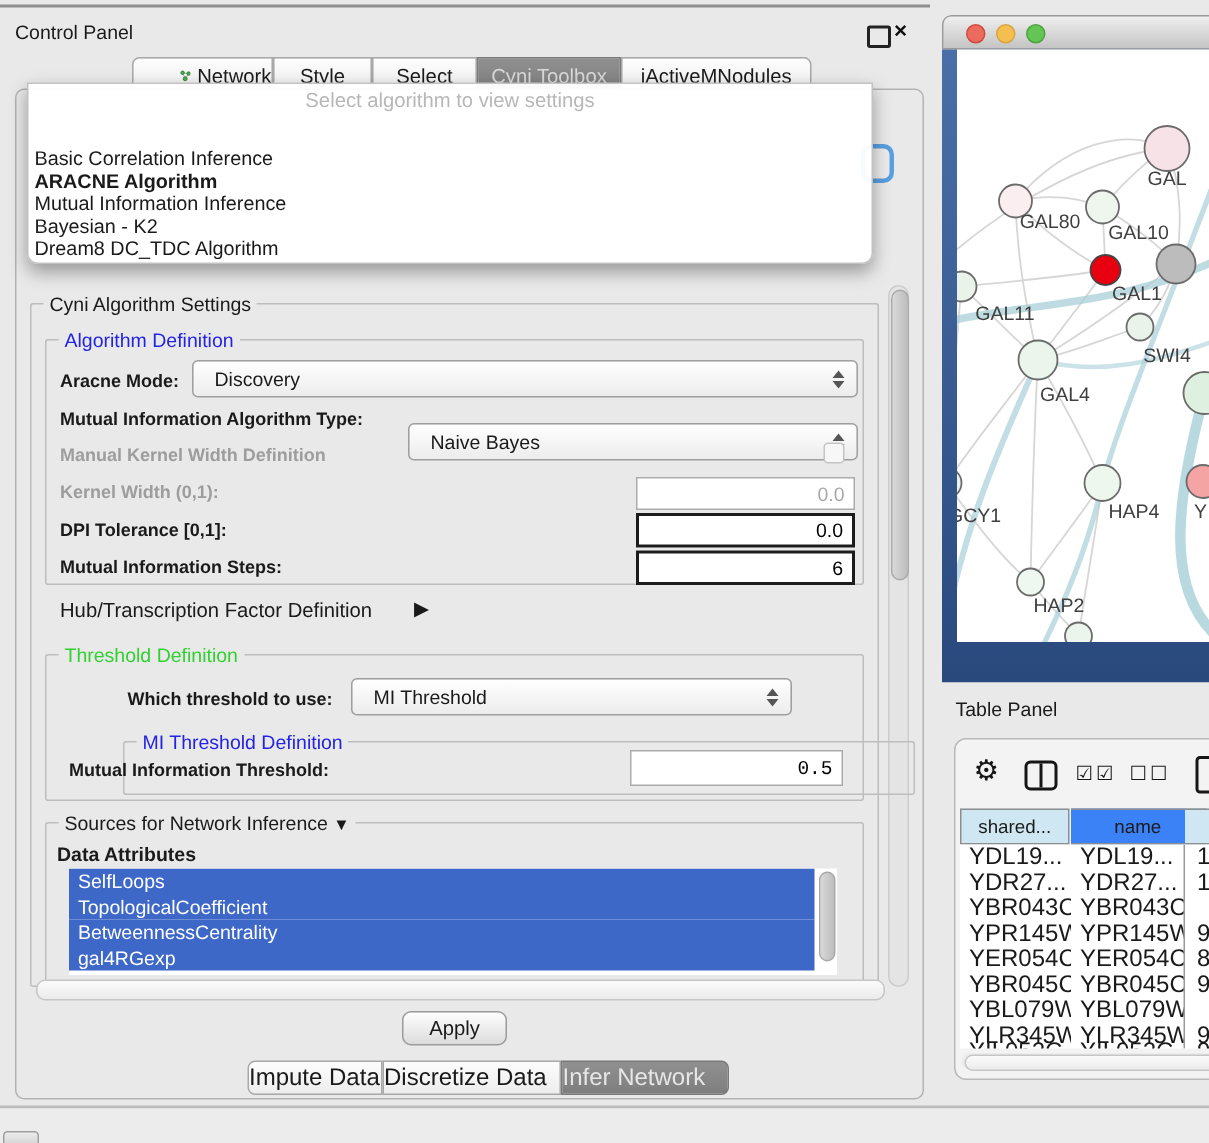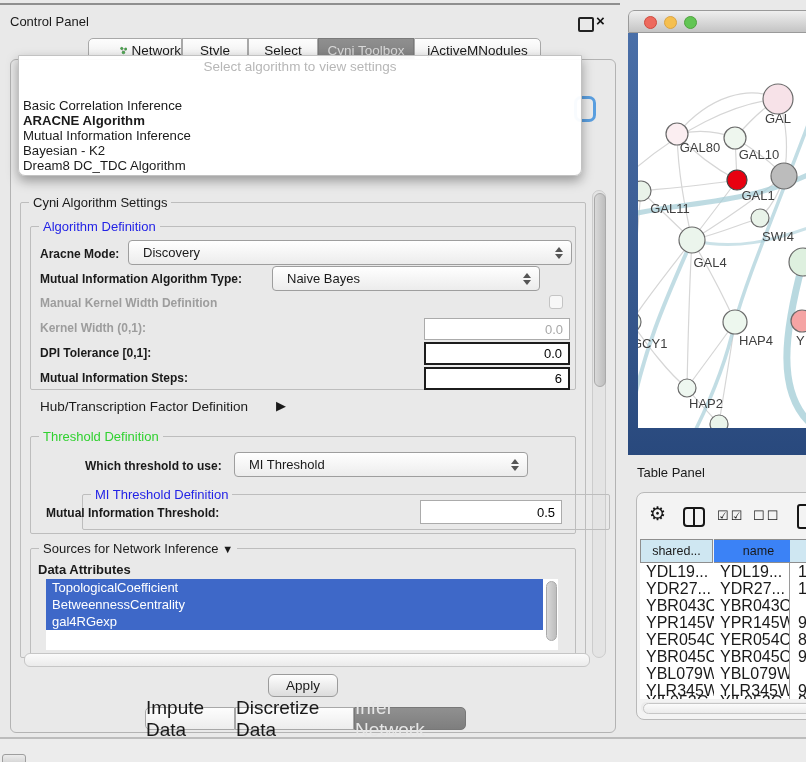--- a/index.html
+++ b/index.html
@@ -46,21 +46,21 @@
   .attr-list{left:46px;top:579px;width:512px;height:71px;background:#fff;overflow:hidden;}
   .attr-item{height:17px;line-height:17px;padding-left:6px;background:#3e68c8;color:#fff;
              font-size:13px;width:497px;box-sizing:border-box;}
   .vthumb{background:linear-gradient(90deg,#d9d9d9,#bdbdbd);border:1px solid #a9a9a9;border-radius:6px;}
   .hscroll{border:1px solid #c6c6c6;border-radius:6px;background:linear-gradient(#fbfbfb,#ebebeb);}
 
   .btn{border:1px solid #9b9b9b;border-radius:6px;background:linear-gradient(#fefefe,#dcdcdc);
        display:flex;align-items:center;justify-content:center;font-size:13.5px;box-sizing:border-box;}
 
   .btab{top:707px;height:23px;border:1px solid #a8a8a8;background:linear-gradient(#fdfdfd,#ededed);
-        display:flex;align-items:center;justify-content:flex-start;font-size:19px;box-sizing:border-box;font-weight:bold;}
+        display:flex;align-items:center;justify-content:flex-start;font-size:16px;box-sizing:border-box;font-weight:bold;margin-left:20px;}
   .btab.sel{background:linear-gradient(#909090,#7e7e7e);color:#e6e6e6;border-color:#787878;font-weight:bold;}
   .btab.first{border-radius:5px 0 0 5px;}
   .btab.last{border-radius:0 5px 5px 0;}
 
   
   .dropdown{left:18px;top:55px;width:562px;height:119px;background:rgba(255,255,255,0.96);
             border:1px solid #c2c2c2;border-radius:0 0 7px 7px;box-shadow:0 5px 12px rgba(0,0,0,0.35);z-index:50;}
   .dd-hint{top:3px;left:0;width:100%;text-align:center;color:#b7b7b7;font-size:13.5px;}
   .dd-item{left:4px;width:550px;height:15px;line-height:15px;font-size:13.2px;white-space:nowrap;}
   .focus-sliver{left:574px;top:96px;width:22px;height:26px;border:3px solid #5a9fe0;border-radius:7px;
@@ -139,21 +139,21 @@
 
   <div class="abs fs" style="left:30px;top:226px;width:546px;height:164px;">
     <span class="legend" style="color:#2323e6;">Algorithm Definition</span>
   </div>
   <span class="abs b" style="left:40px;top:247px;">Aracne Mode:</span>
   <div class="abs combo" style="left:128px;top:240px;width:444px;height:25px;">
     <span>Discovery</span>
     <span class="stp"></span>
   </div>
   <span class="abs b" style="left:40px;top:272px;">Mutual Information Algorithm Type:</span>
-  <div class="abs combo" style="left:272px;top:266px;width:268px;height:25px;">
+  <div class="abs combo" style="left:272px;top:282px;width:300px;height:25px;">
     <span>Naive Bayes</span>
     <span class="stp"></span>
   </div>
   <span class="abs b dis" style="left:40px;top:296px;">Manual Kernel Width Definition</span>
   <div class="abs chk" style="left:549px;top:295px;"></div>
   <span class="abs b dis" style="left:40px;top:321px;">Kernel Width (0,1):</span>
   <input class="abs field gray" style="left: 424px; top: 318px; width: 146px; height: 22px;" readonly="" value="0.0">
   <span class="abs b" style="left:40px;top:346px;">DPI Tolerance [0,1]:</span>
   <input class="abs field hard" style="left: 424px; top: 342px; width: 146px; height: 23px;" readonly="" value="0.0">
   <span class="abs b" style="left:40px;top:371px;">Mutual Information Steps:</span>
@@ -167,30 +167,31 @@
   </div>
   <span class="abs b" style="left:85px;top:459px;">Which threshold to use:</span>
   <div class="abs combo" style="left:234px;top:452px;width:294px;height:25px;">
     <span>MI Threshold</span>
     <span class="stp"></span>
   </div>
   <div class="abs fs" style="left:38px;top:494px;width:528px;height:36px;margin-left:44px;">
     <span class="legend" style="color:#2323e6;">MI Threshold Definition</span>
   </div>
   <span class="abs b" style="left:46px;top:506px;">Mutual Information Threshold:</span>
-  <input class="abs field" style="left: 420px; top: 500px; width: 142px; height: 24px;" readonly="" value="0.5">
+  <input class="abs field" style="left: 420px; top: 500px; width: 142px; height: 24px; font-family: Liberation Mono, monospace;" readonly="" value="0.5">
 
   <div class="abs fs" style="left:30px;top:548px;width:546px;height:110px;">
     <span class="legend">
       <span>Sources for Network Inference</span>
       <span style="font-size:11px;">▼</span>
     </span>
   </div>
   <span class="abs b" style="left:38px;top:562px;font-size:13px;">Data Attributes</span>
   <div class="abs attr-list">
+    <div class="attr-item">SelfLoops</div>
     <div class="attr-item">TopologicalCoefficient</div>
     <div class="attr-item">BetweennessCentrality</div>
     <div class="attr-item">gal4RGexp</div>
     <div class="abs vthumb" style="right:1px;top:2px;width:9px;height:58px;"></div>
   </div>
   <div class="abs hscroll" style="left:24px;top:653px;width:564px;height:12px;"></div>
 
   <div class="abs btn" style="left:268px;top:674px;width:70px;height:23px;">
     <span>Apply</span>
   </div>

